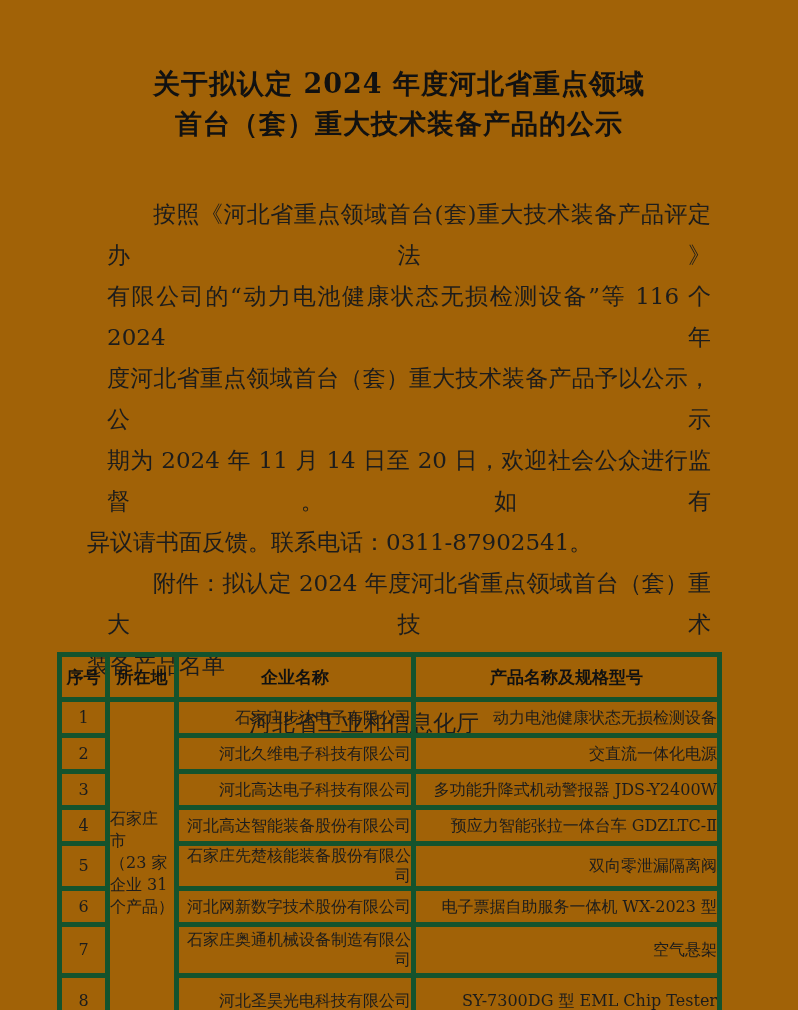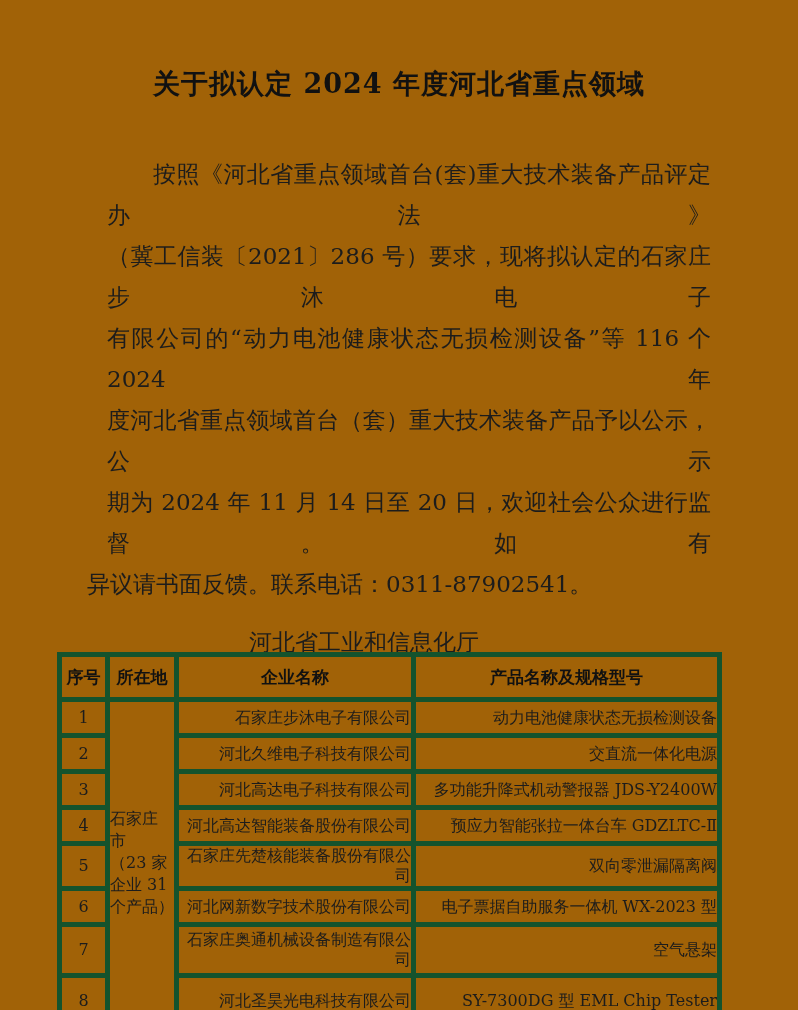--- a/index.html
+++ b/index.html
@@ -110,33 +110,37 @@
     padding-left: 12px;
   }
 </style>
 </head>
 <body>
 
 <div class="page">
 
   <div class="doc-title">
     <div>关于拟认定 2024 年度河北省重点领域</div>
+    <div>首台（套）重大技术装备产品的公示</div>
   </div>
 
   <div class="content">
 
     <div class="body-block">
       <div class="line justify indent">按照《河北省重点领域首台(套)重大技术装备产品评定办法》</div>
-      <div class="line justify">（冀工信装〔2021〕286 号）要求，现将拟认定的石家庄步沐电子</div>
       <div class="line justify">有限公司的“动力电池健康状态无损检测设备”等 116 个 2024 年</div>
       <div class="line justify">度河北省重点领域首台（套）重大技术装备产品予以公示，公示</div>
       <div class="line justify">期为 2024 年 11 月 14 日至 20 日，欢迎社会公众进行监督。如有</div>
       <div class="line">异议请书面反馈。联系电话：0311-87902541。</div>
     </div>
 
+    <div>
+      <div class="line justify indent">附件：拟认定 2024 年度河北省重点领域首台（套）重大技术</div>
+      <div class="line">装备产品名单</div>
+    </div>
 
     <div class="sig-line">河北省工业和信息化厅</div>
 
   </div>
 
   <table class="products">
     <colgroup>
       <col class="c-no">
         <col class="c-loc">
         <col class="c-com">

